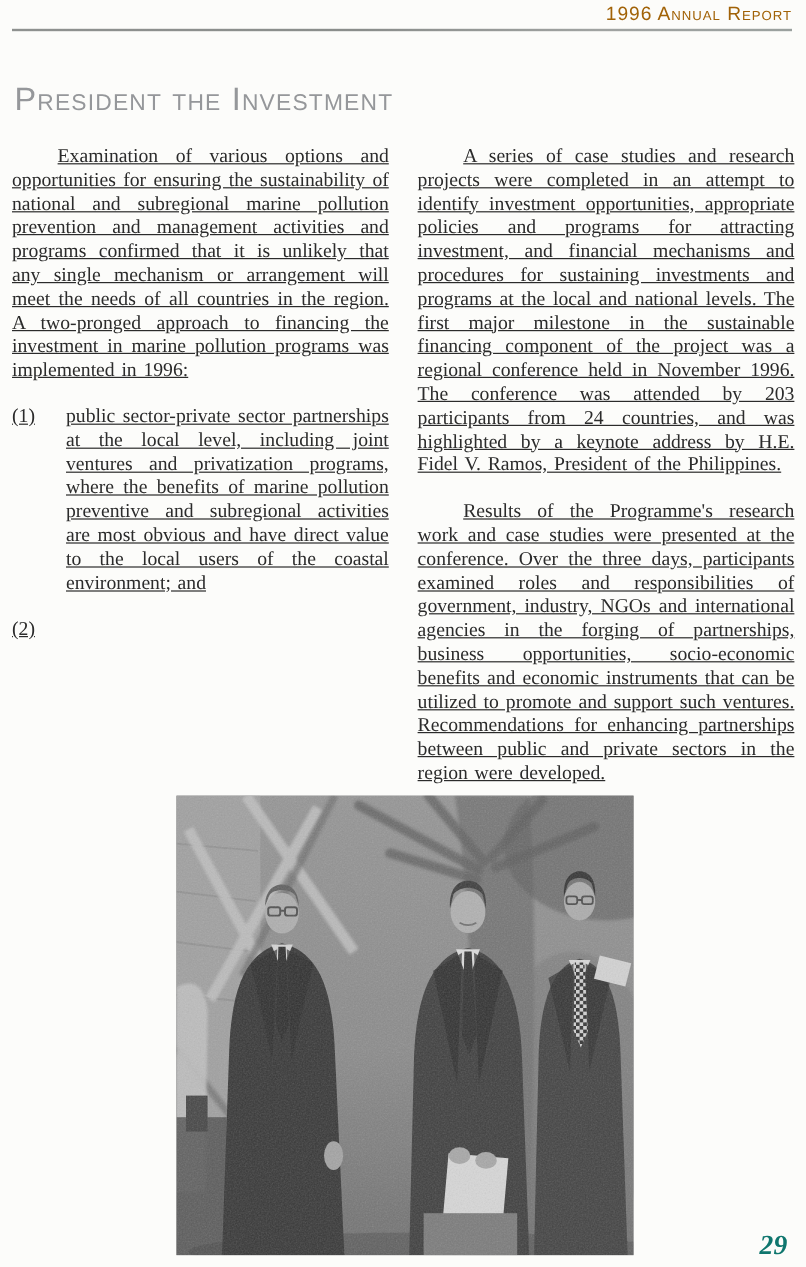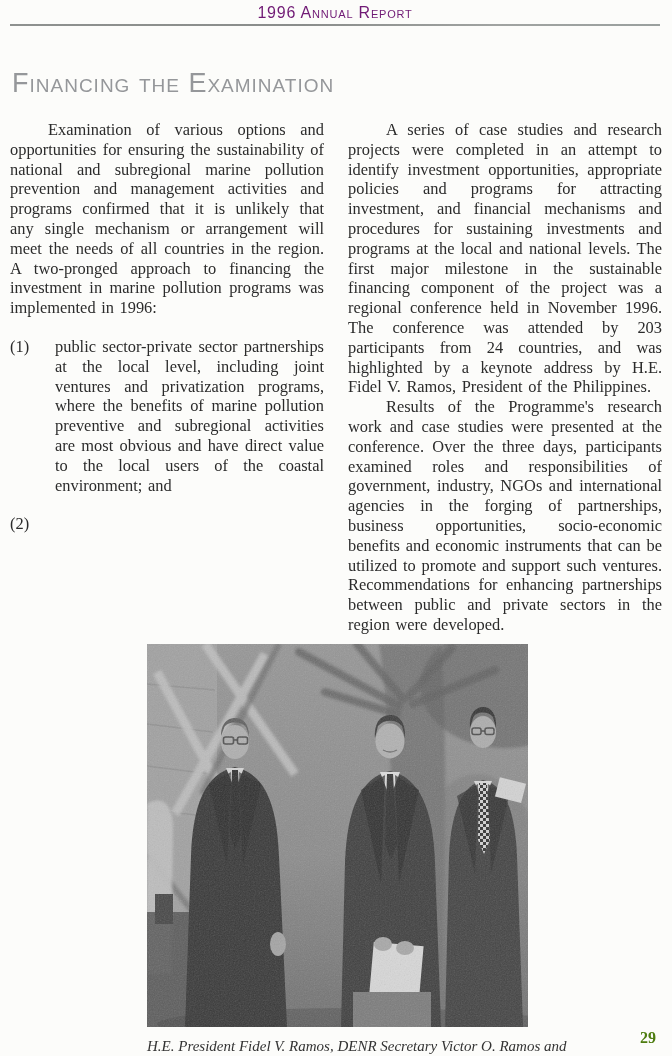--- a/index.html
+++ b/index.html
@@ -14,22 +14,22 @@
     color: #2b2b2b;
     overflow: hidden;
   }
   
   .hdr { padding: 4px 12px 0 10px; }
   .hdr-title {
     font-family: "Liberation Sans", sans-serif;
     font-variant: small-caps;
     font-size: 16px;
     letter-spacing: 0.8px;
-    color: #701a75;
-    text-align: center;
+    color: #a16207;
+    text-align: right;
     line-height: 18px;
   }
   .hdr-rule {
     margin-top: 2px;
     height: 2px;
     background: linear-gradient(to right, #8e918f 0%, #8a8d8b 45%, #a0a3a1 75%, #9aa09e 100%);
   }
   
   .section-title {
     font-family: "Liberation Sans", sans-serif;
@@ -40,38 +40,39 @@
     color: #95979a;
     margin: 44px 0 0 12px;
     line-height: 26px;
   }
   
   .columns {
     display: flex;
     gap: 24px;
     padding: 0 10px;
     margin-top: 24px;
+    text-decoration: underline;
   }
   .col { width: 320px; }
   .col p {
     font-size: 16.4px;
     line-height: 19.8px;
     text-align: justify;
     word-spacing: 1.5px;
     hyphens: none;
   }
   p.indent { text-indent: 38px; }
   .list-item { display: flex; margin-top: 19px; }
   .list-item .num {
     flex: 0 0 45px;
     font-size: 16.4px;
     line-height: 19.8px;
   }
   .list-item p { flex: 1; }
-  .col-right p.para2 { }
+  .col-right p.para2 { margin-top: 19px; }
   
   .figure { margin: 9px 0 0 147px; }
   .photo {
     width: 381px;
     height: 383px;
     background: #8b8b8b;
     overflow: hidden;
     line-height: 0;
   }
   .caption {
@@ -80,37 +81,38 @@
     font-style: italic;
     font-size: 15px;
     line-height: 18.6px;
     color: #333;
   }
   
   .page-num {
     position: absolute;
     right: 16px;
     bottom: 7px;
-    font-size: 16px;
+    font-size: 23px;
     font-weight: bold;
-    color: #4d7c0f;
+    color: #0f766e;
     line-height: 22px;
+    font-style: italic;
   }
 </style>
 </head>
 <body>
 
 <div class="page">
 
   <header class="hdr">
     <div class="hdr-title">1996 Annual Report</div>
     <div class="hdr-rule"></div>
   </header>
 
-  <h1 class="section-title">Financing the Examination</h1>
+  <h1 class="section-title">President the Investment</h1>
 
   <main class="columns">
     <div class="col col-left">
       <p class="indent">Examination of various options and opportunities for ensuring the sustainability of national and subregional marine pollution prevention and management activities and programs confirmed that it is unlikely that any single mechanism or arrangement will meet the needs of all countries in the region.  A two-pronged approach to financing the investment in marine pollution programs was implemented in 1996:</p>
       <div class="list-item">
         <span class="num">(1)</span>
         <p>public sector-private sector partnerships at the local level, including joint ventures and privatization programs, where the benefits of marine pollution preventive and subregional activities are most obvious and have direct value to the local users of the coastal environment; and</p>
       </div>
       <div class="list-item">
         <span class="num">(2)</span>

